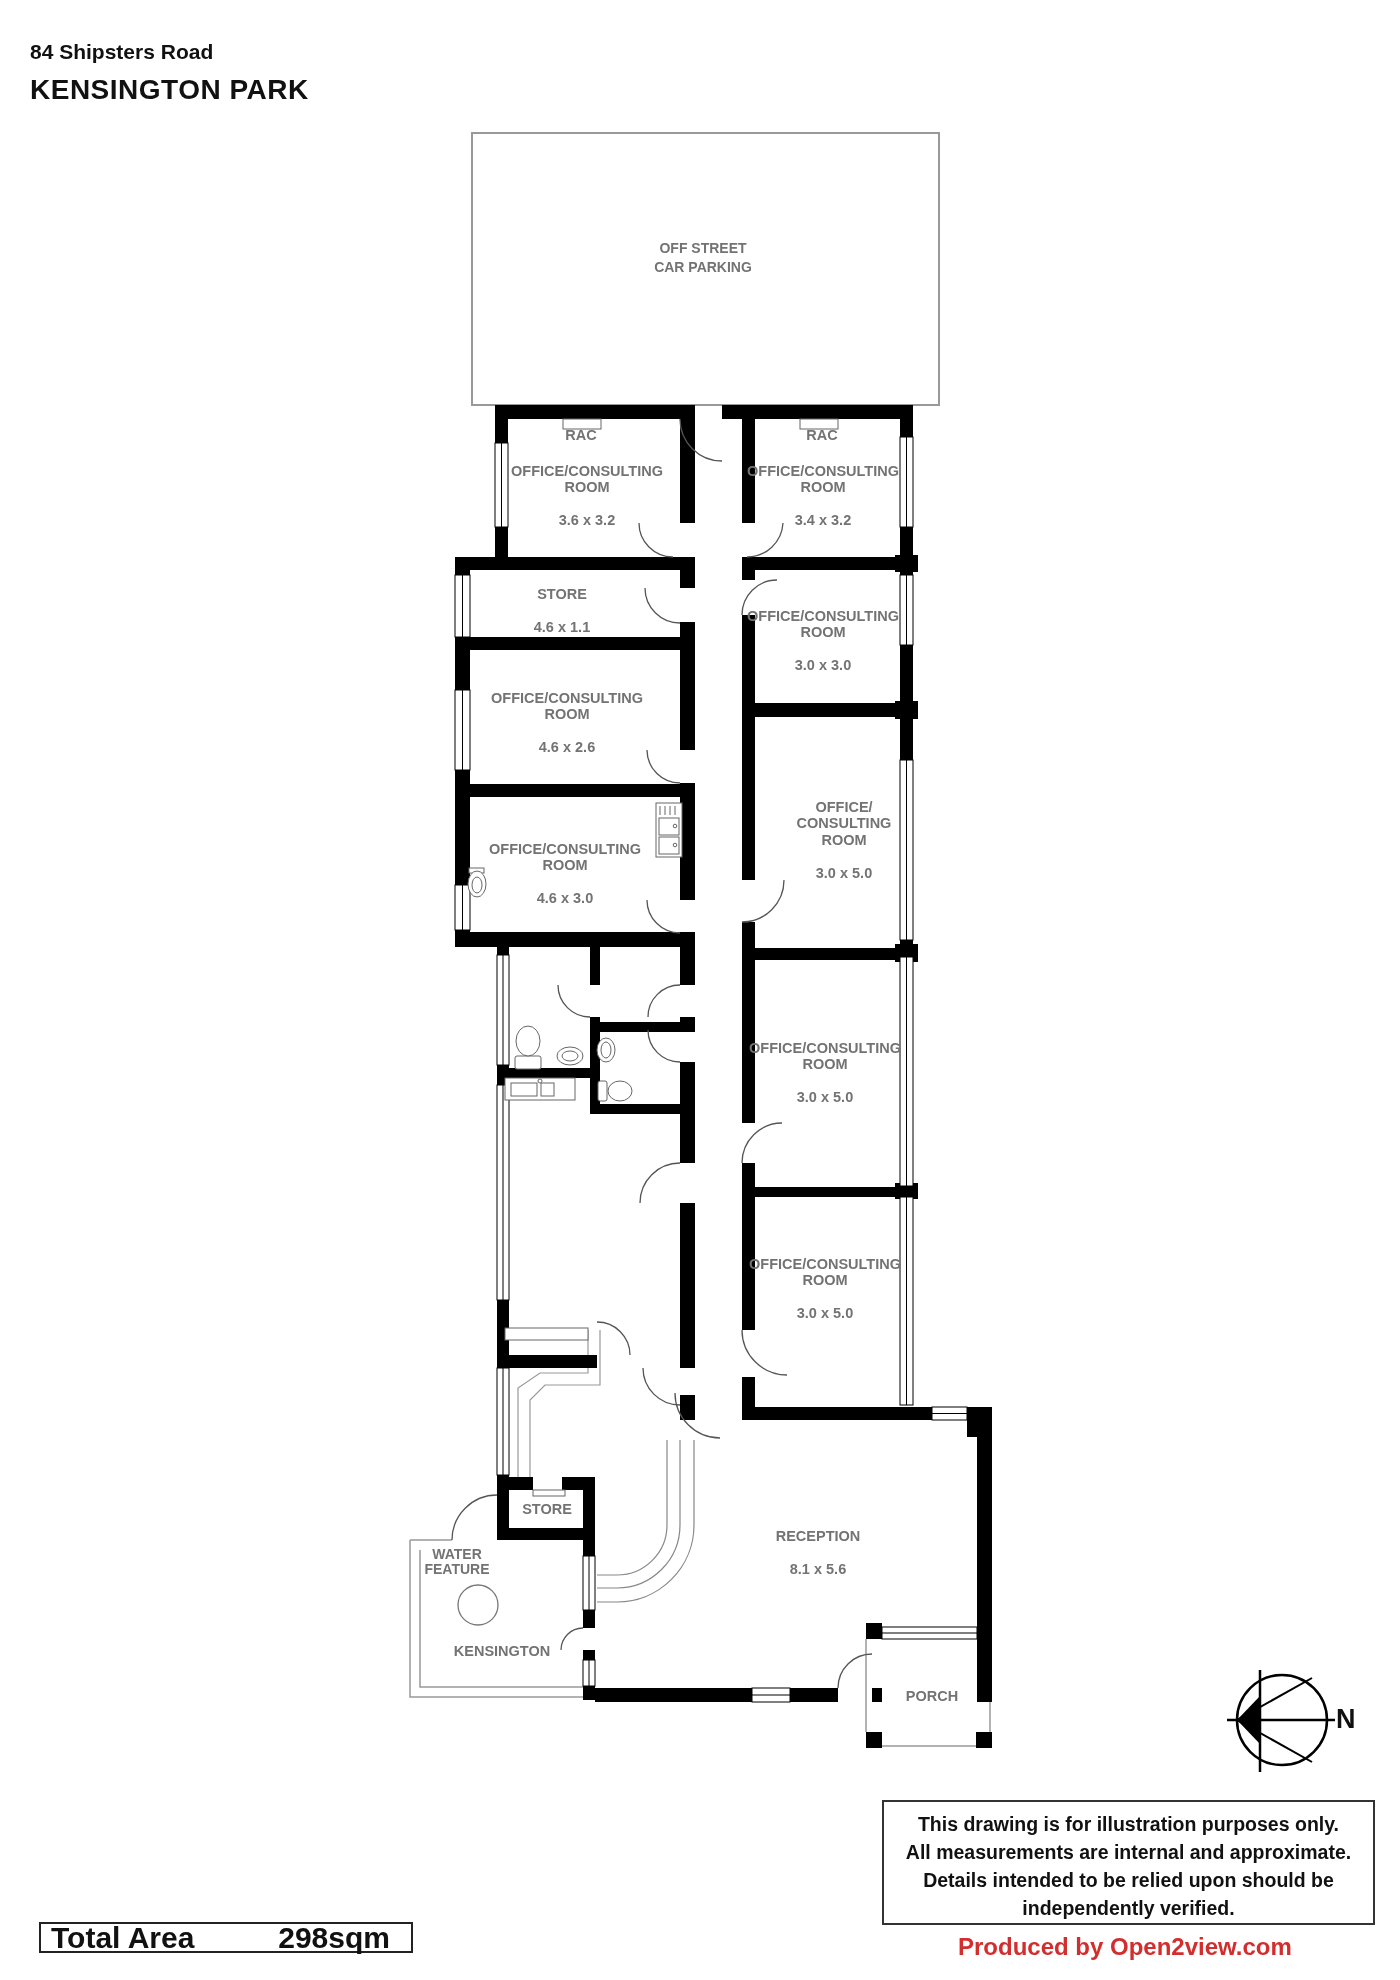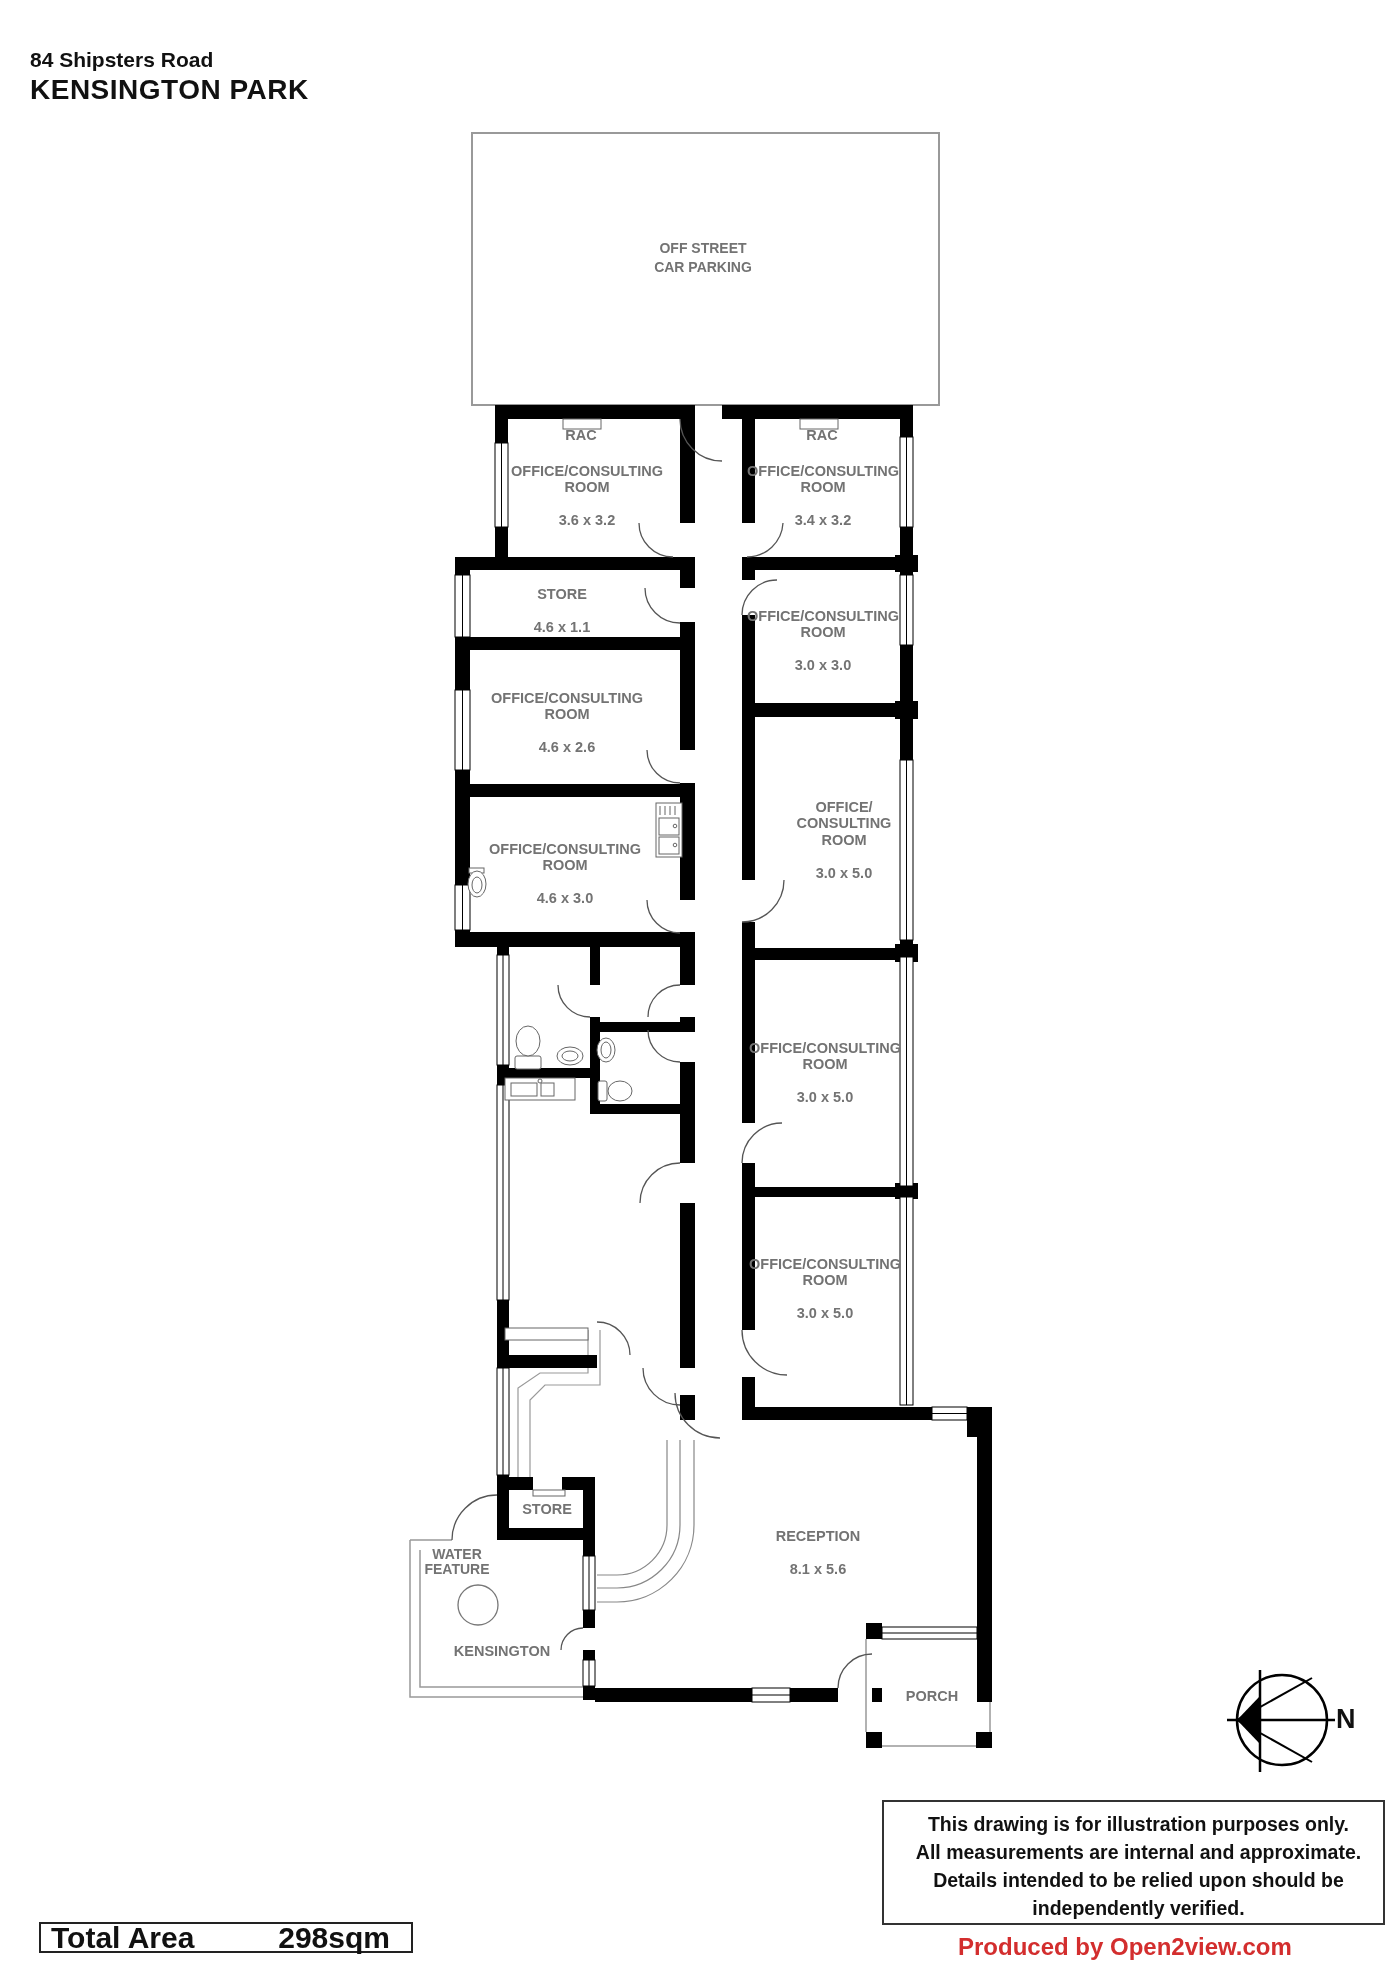--- a/index.html
+++ b/index.html
@@ -1,30 +1,30 @@
 <!DOCTYPE html>
 <html style="--wall: #000000; --produced-by-red: #d32e2e; --outline-gray: #999999;"><head>
 <meta charset="utf-8">
 <style>
   html,body{margin:0;padding:0;background:#fff;}
   .page{position:relative;width:1400px;height:1980px;background:#fff;
         font-family:"Liberation Sans",sans-serif;color:#111;overflow:hidden;}
-  .addr{position:absolute;left:30px;top:48px;font-weight:bold;font-size:21px;line-height:24px;}
+  .addr{position:absolute;left:30px;top:40px;font-weight:bold;font-size:21px;line-height:24px;}
   .suburb{position:absolute;left:30px;top:74px;font-weight:bold;font-size:28px;line-height:32px;letter-spacing:.5px;}
   .plabel{position:absolute;transform:translate(-50%,-50%);text-align:center;
           font-weight:bold;font-size:14.5px;line-height:16.5px;white-space:pre-line;color:#737373;z-index:3;}
   .plabel .nm,.plabel .dm{display:block;white-space:pre-line;}
   .plabel.small{font-size:14px;line-height:15.5px;}
   .parking-lbl{font-size:14px;line-height:19px;}
   svg.plan{position:absolute;left:0;top:0;z-index:1;}
   .w{fill:var(--wall,#000);}
   .north{position:absolute;left:1336px;top:1704px;font-weight:bold;font-size:27px;z-index:3;}
   .disclaimer{position:absolute;left:882px;top:1800px;width:489px;height:113px;border:2px solid #333;
               text-align:center;font-weight:bold;font-size:19.5px;line-height:28px;white-space:pre-line;
-              padding-top:8px;box-sizing:content-box;z-index:3;padding-left:10px;}
+              padding-top:8px;box-sizing:content-box;z-index:3;}
   .totalbar{position:absolute;left:39px;top:1922px;width:374px;height:31px;border:2.5px solid #222;
             display:flex;align-items:center;justify-content:space-between;
             padding:0 21px 0 10px;box-sizing:border-box;font-weight:bold;font-size:30px;z-index:3;}
   .produced{position:absolute;left:958px;top:1933px;font-weight:bold;font-size:24px;
             color:var(--produced-by-red,#d32e2e);z-index:3;}
 </style>
 </head>
 <body>
 
 <div class="page">

